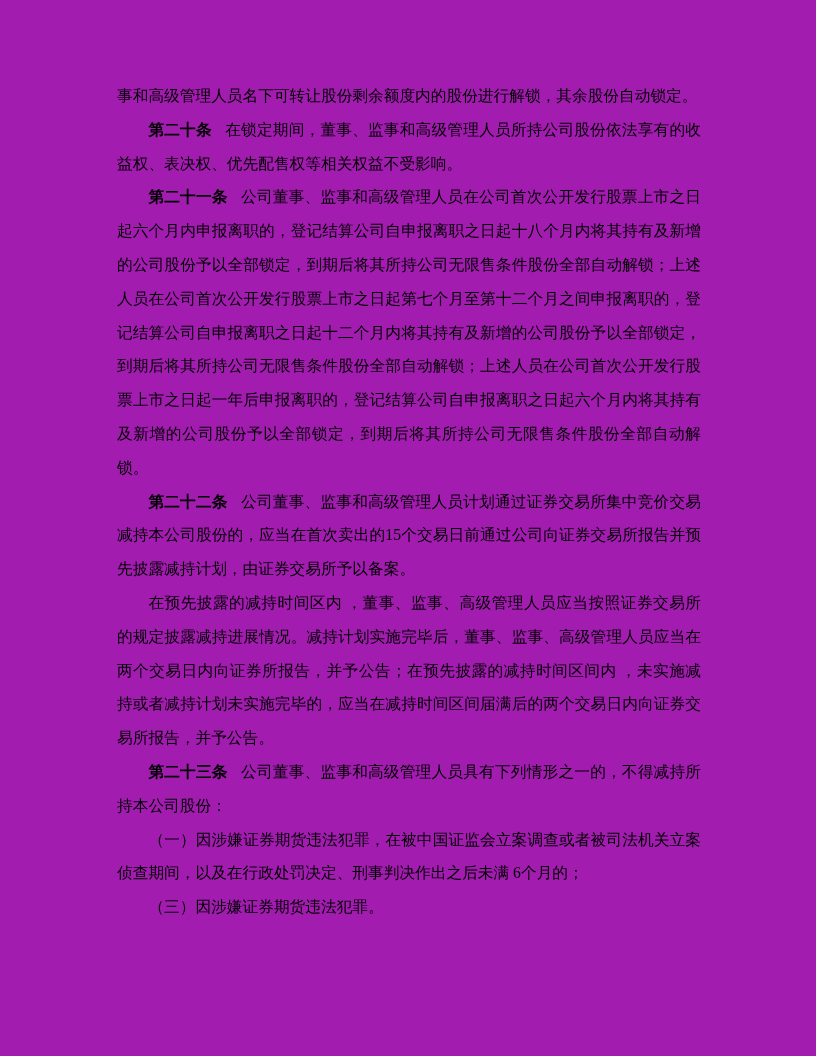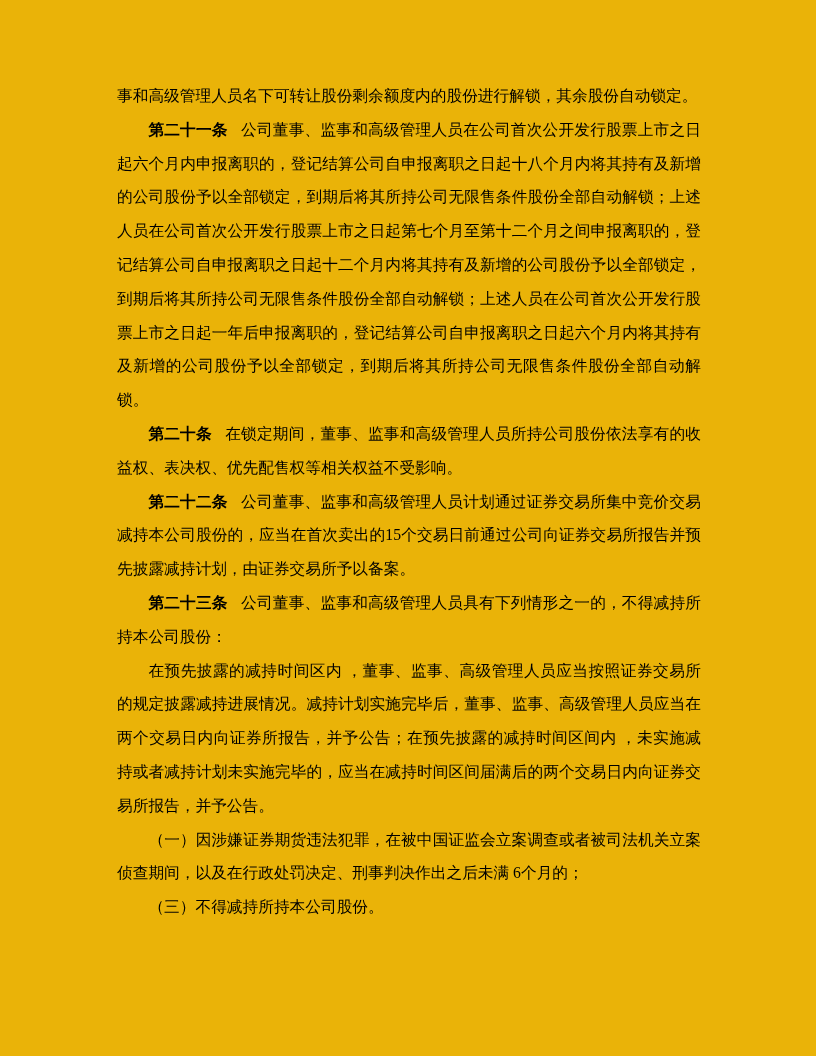--- a/index.html
+++ b/index.html
@@ -11,21 +11,21 @@
     width: 816px;
     height: 1056px;
     position: relative;
     overflow: hidden;
   }
   .page {
     box-sizing: border-box;
     width: 816px;
     height: 1056px;
     padding: 79px 115px 0 117px;
-    background: #eab308;
+    background: #a21caf;
     color: #000000;
     font-family: "Liberation Serif", "DejaVu Serif", serif;
     font-size: 15.7px;
     line-height: 33.8px;
     text-align: justify;
   }
   .para {
     margin: 0;
     padding: 0;
     text-indent: 2em;
@@ -39,29 +39,29 @@
     margin-right: 0.85em;
   }
 </style>
 </head>
 <body>
 
 <div class="page">
 
   <p class="para no-indent"><span>事和高级管理人员名下可转让股份剩余额度内的股份进行解锁，其余股份自动锁定。</span></p>
 
+  <p class="para"><span class="art-num">第二十条</span><span>在锁定期间，董事、监事和高级管理人员所持公司股份依法享有的收益权、表决权、优先配售权等相关权益不受影响。</span></p>
+
   <p class="para"><span class="art-num">第二十一条</span><span>公司董事、监事和高级管理人员在公司首次公开发行股票上市之日起六个月内申报离职的，登记结算公司自申报离职之日起十八个月内将其持有及新增的公司股份予以全部锁定，到期后将其所持公司无限售条件股份全部自动解锁；上述人员在公司首次公开发行股票上市之日起第七个月至第十二个月之间申报离职的，登记结算公司自申报离职之日起十二个月内将其持有及新增的公司股份予以全部锁定，到期后将其所持公司无限售条件股份全部自动解锁；上述人员在公司首次公开发行股票上市之日起一年后申报离职的，登记结算公司自申报离职之日起六个月内将其持有及新增的公司股份予以全部锁定，到期后将其所持公司无限售条件股份全部自动解锁。</span></p>
-
-  <p class="para"><span class="art-num">第二十条</span><span>在锁定期间，董事、监事和高级管理人员所持公司股份依法享有的收益权、表决权、优先配售权等相关权益不受影响。</span></p>
 
   <p class="para"><span class="art-num">第二十二条</span><span>公司董事、监事和高级管理人员计划通过证券交易所集中竞价交易减持本公司股份的，应当在首次卖出的15个交易日前通过公司向证券交易所报告并预先披露减持计划，由证券交易所予以备案。</span></p>
 
 
+  <p class="para"><span>在预先披露的减持时间区内 ，董事、监事、高级管理人员应当按照证券交易所的规定披露减持进展情况。减持计划实施完毕后，董事、监事、高级管理人员应当在两个交易日内向证券所报告，并予公告；在预先披露的减持时间区间内 ，未实施减持或者减持计划未实施完毕的，应当在减持时间区间届满后的两个交易日内向证券交易所报告，并予公告。</span></p>
+
   <p class="para"><span class="art-num">第二十三条</span><span>公司董事、监事和高级管理人员具有下列情形之一的，不得减持所持本公司股份：</span></p>
-
-  <p class="para"><span>在预先披露的减持时间区内 ，董事、监事、高级管理人员应当按照证券交易所的规定披露减持进展情况。减持计划实施完毕后，董事、监事、高级管理人员应当在两个交易日内向证券所报告，并予公告；在预先披露的减持时间区间内 ，未实施减持或者减持计划未实施完毕的，应当在减持时间区间届满后的两个交易日内向证券交易所报告，并予公告。</span></p>
 
   <p class="para"><span>（一）因涉嫌证券期货违法犯罪，在被中国证监会立案调查或者被司法机关立案侦查期间，以及在行政处罚决定、刑事判决作出之后未满 6个月的；</span></p>
 
 
-  <p class="para"><span>（三）不得减持所持本公司股份。</span></p>
+  <p class="para"><span>（三）因涉嫌证券期货违法犯罪。</span></p>
 
 </div>
 
 </body></html>

